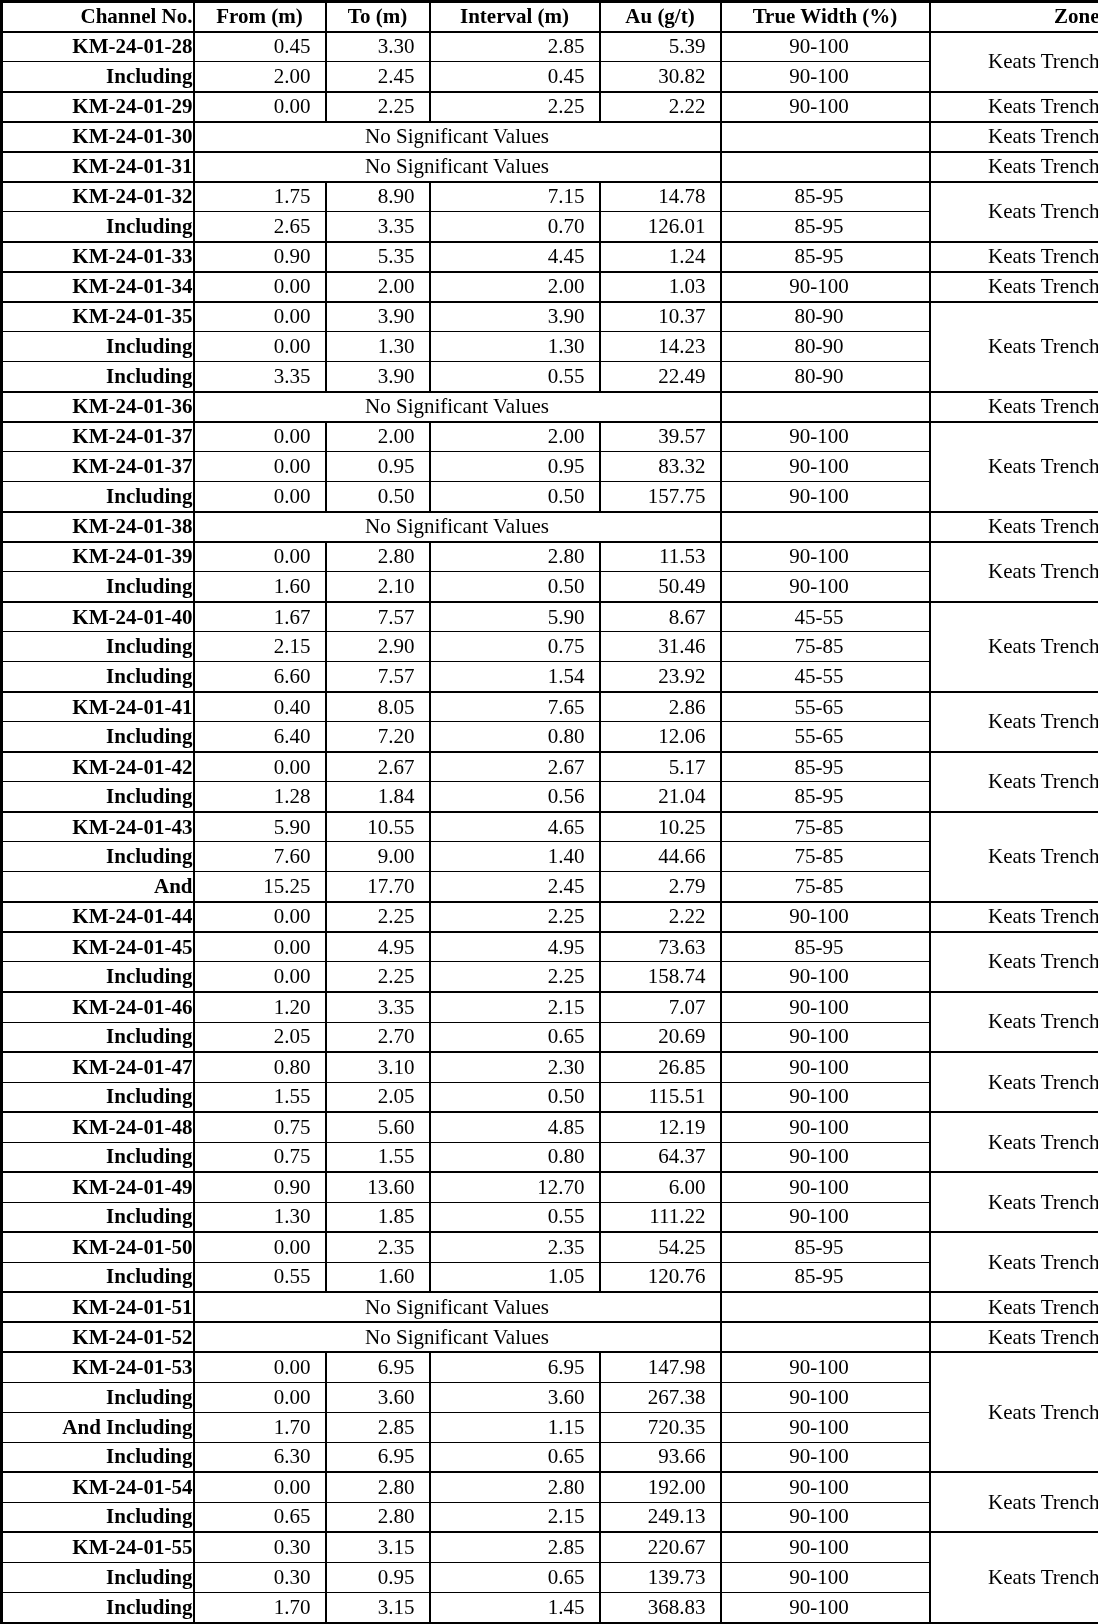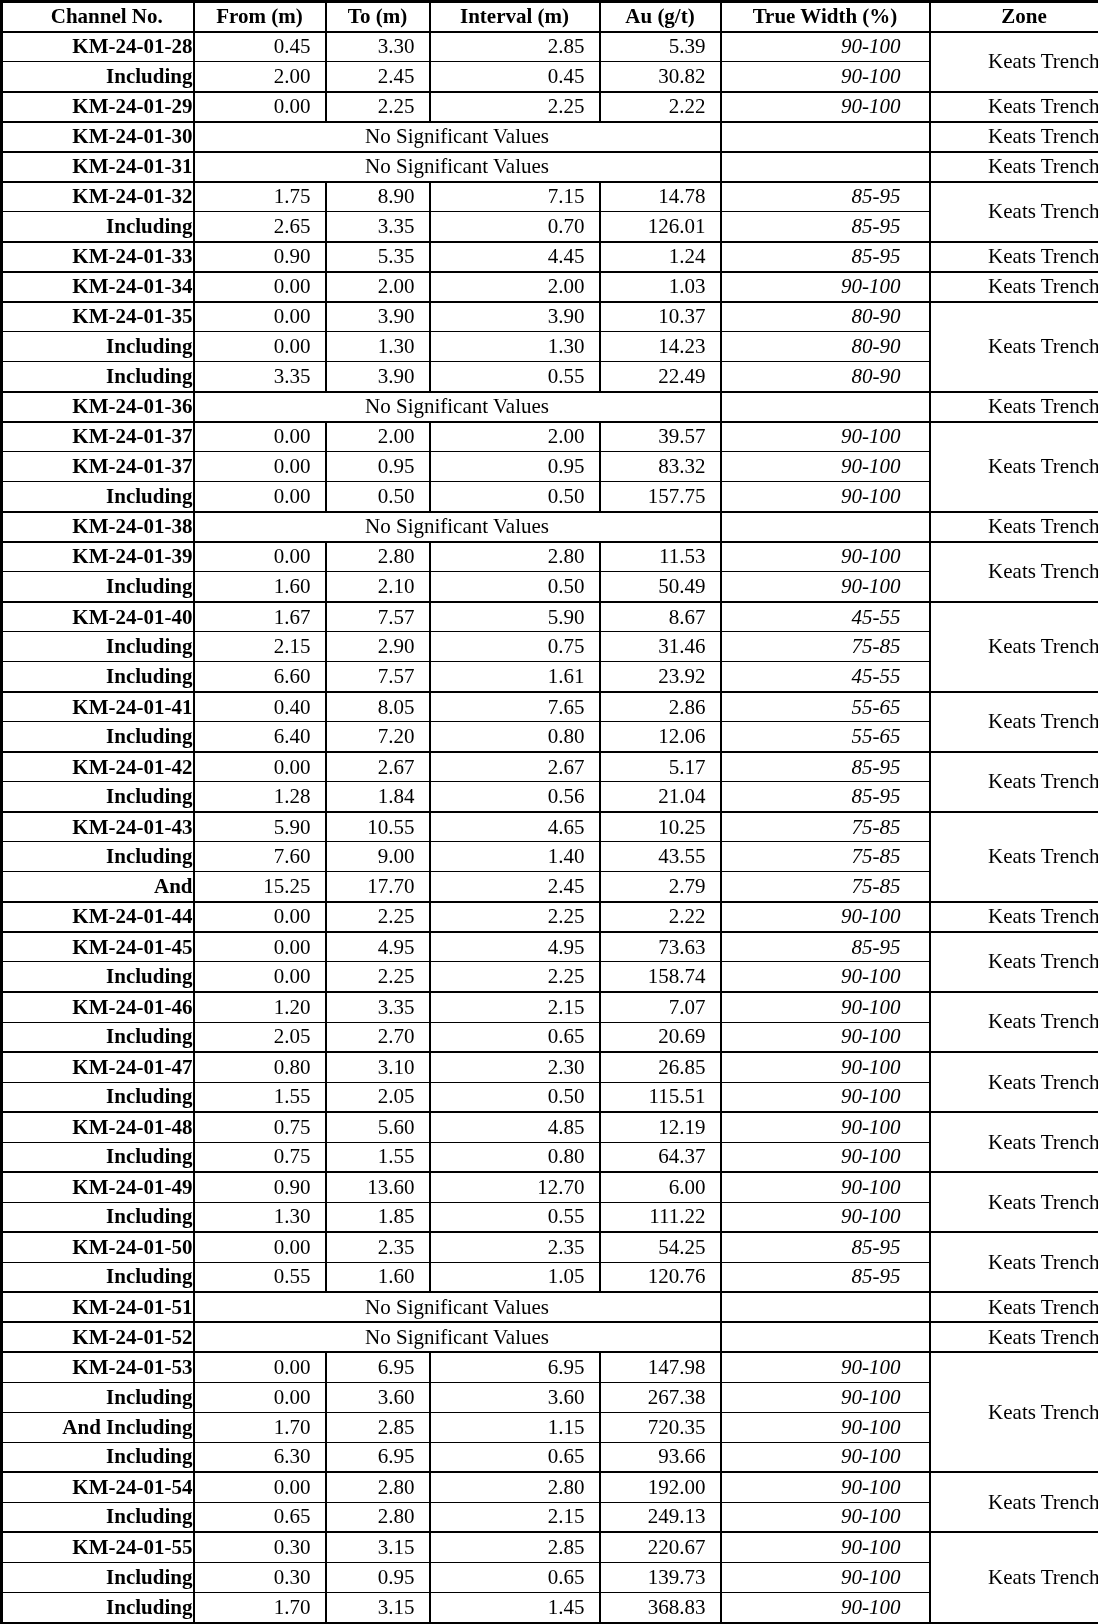--- a/index.html
+++ b/index.html
@@ -26,27 +26,27 @@
     overflow: hidden;
     white-space: nowrap;
     vertical-align: middle;
     line-height: 1.1;
   }
   thead th {
     font-weight: bold;
     border-bottom: 2px solid #000;
     background: #ffffff;
   }
-  th.h-left  { text-align: center; padding-left: 18px; }
+  th.h-left  { text-align: right; padding-left: 18px; }
   th.h-center{ text-align: center; margin-left: 31px; }
   th.h-last, td.c-zone { border-right: 0; margin-left: 36px; }
   tr.group-start td { border-top: 2px solid #000; }
   .c-channel { font-weight: bold; text-align: right; padding-left: 18px; }
   .c-num     { text-align: right; padding-right: 14px; }
-  .c-width   { text-align: right; padding-right: 28px; font-style: italic; }
+  .c-width   { text-align: center; padding-right: 12px; }
   .c-nsv     { text-align: center; }
   .c-zone    { text-align: right; padding-left: 14px; }
 </style>
 </head>
 <body>
 
 <table>
   <colgroup>
     <col style="width:192px">
       <col style="width:132px">
@@ -234,21 +234,21 @@
         <td class="c-num">2.15</td>
         <td class="c-num">2.90</td>
         <td class="c-num">0.75</td>
         <td class="c-num">31.46</td>
         <td class="c-width">75-85</td>
       </tr>
       <tr>
         <td class="c-channel">Including</td>
         <td class="c-num">6.60</td>
         <td class="c-num">7.57</td>
-        <td class="c-num">1.61</td>
+        <td class="c-num">1.54</td>
         <td class="c-num">23.92</td>
         <td class="c-width">45-55</td>
       </tr>
       <tr class="group-start">
         <td class="c-channel">KM-24-01-41</td>
         <td class="c-num">0.40</td>
         <td class="c-num">8.05</td>
         <td class="c-num">7.65</td>
         <td class="c-num">2.86</td>
         <td class="c-width">55-65</td>
@@ -286,21 +286,21 @@
         <td class="c-num">4.65</td>
         <td class="c-num">10.25</td>
         <td class="c-width">75-85</td>
         <td class="c-zone" rowspan="3">Keats Trench</td>
       </tr>
       <tr>
         <td class="c-channel">Including</td>
         <td class="c-num">7.60</td>
         <td class="c-num">9.00</td>
         <td class="c-num">1.40</td>
-        <td class="c-num">43.55</td>
+        <td class="c-num">44.66</td>
         <td class="c-width">75-85</td>
       </tr>
       <tr>
         <td class="c-channel">And</td>
         <td class="c-num">15.25</td>
         <td class="c-num">17.70</td>
         <td class="c-num">2.45</td>
         <td class="c-num">2.79</td>
         <td class="c-width">75-85</td>
       </tr>

